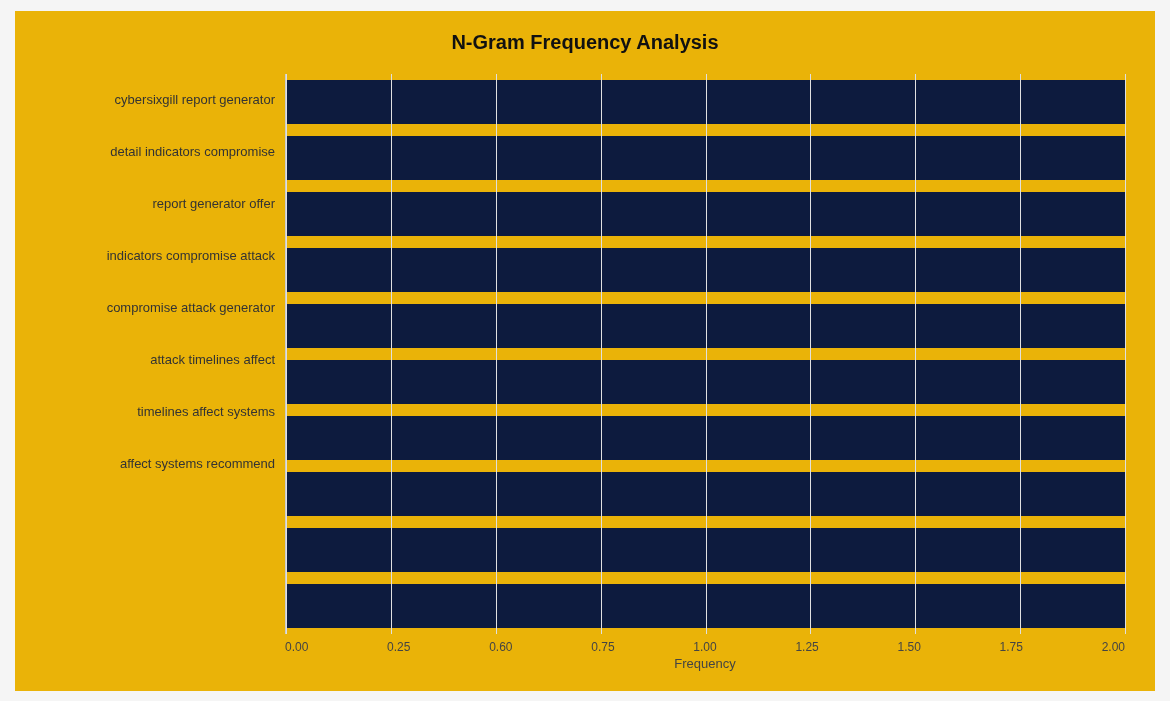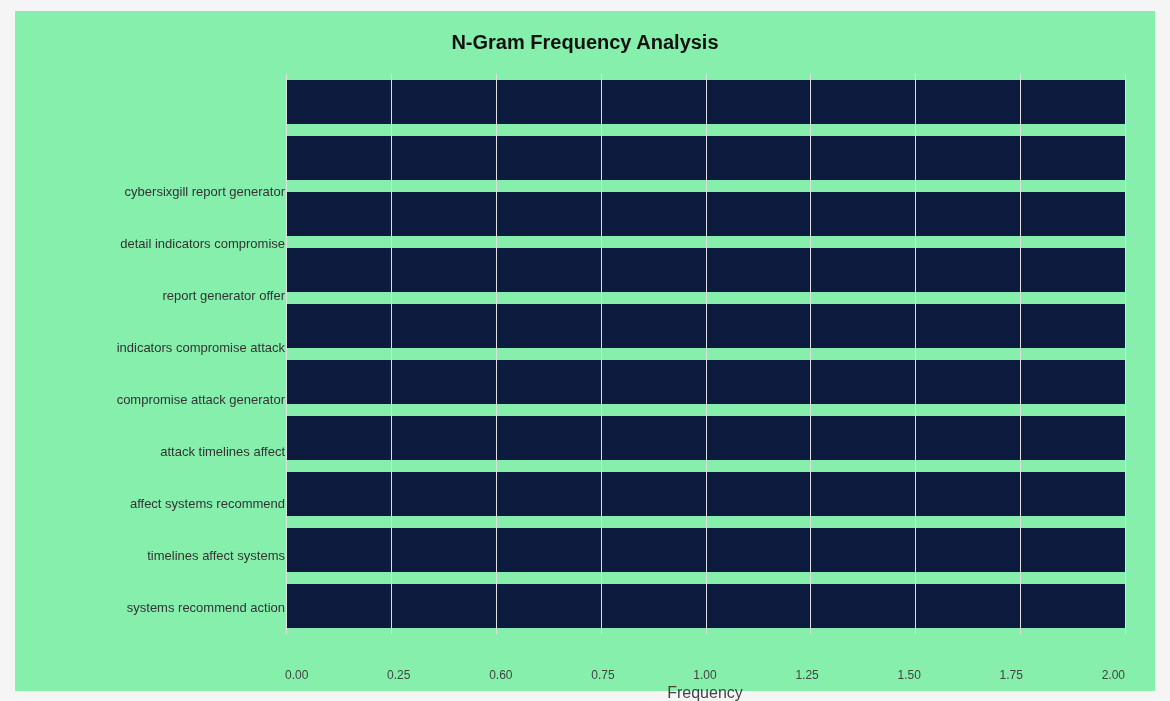--- a/index.html
+++ b/index.html
@@ -6,21 +6,21 @@
     body {
       background: #f5f5f5;
       font-family: Arial, sans-serif;
       width: 1170px;
       height: 701px;
       display: flex;
       align-items: center;
       justify-content: center;
     }
     .chart-container {
-      background: #86efac;
+      background: #eab308;
       width: 1140px;
       height: 680px;
       padding: 20px 30px 60px 30px;
       position: relative;
     }
     .chart-title {
       text-align: center;
       font-size: 20px;
       font-weight: bold;
       margin-bottom: 20px;
@@ -28,21 +28,22 @@
     }
     .chart-area {
       display: flex;
       width: 100%;
       height: 560px;
     }
     .y-axis {
       width: 240px;
       display: flex;
       flex-direction: column;
-      justify-content: flex-end;
+      justify-content: flex-start;
+      padding-right: 10px;
     }
     .y-label {
       font-size: 13px;
       color: #333;
       text-align: right;
       line-height: 1.2;
       display: flex;
       align-items: center;
       justify-content: flex-end;
       height: 52px;
@@ -88,40 +89,38 @@
     }
     .bottom-section {
       position: relative;
       margin-left: 240px;
       height: 50px;
     }
     .x-ticks-row {
       display: flex;
       justify-content: space-between;
       padding-top: 6px;
-      margin-top: 28px;
     }
   </style>
 </head>
 <body>
 
 <div class="chart-container">
   <div class="chart-title">N-Gram Frequency Analysis</div>
 
   <div class="chart-area">
     <div class="y-axis" id="y-axis">
         <div class="y-label">cybersixgill report generator</div>
         <div class="y-label">detail indicators compromise</div>
         <div class="y-label">report generator offer</div>
         <div class="y-label">indicators compromise attack</div>
         <div class="y-label">compromise attack generator</div>
         <div class="y-label">attack timelines affect</div>
+        <div class="y-label">timelines affect systems</div>
         <div class="y-label">affect systems recommend</div>
-        <div class="y-label">timelines affect systems</div>
-        <div class="y-label">systems recommend action</div>
       </div>
     <div class="bars-area" id="bars-area">
       <div class="grid-lines" id="grid-lines">
           <div class="grid-line" style="left: 0%;"></div>
           <div class="grid-line" style="left: 12.5%;"></div>
           <div class="grid-line" style="left: 25%;"></div>
           <div class="grid-line" style="left: 37.5%;"></div>
           <div class="grid-line" style="left: 50%;"></div>
           <div class="grid-line" style="left: 62.5%;"></div>
           <div class="grid-line" style="left: 75%;"></div>
@@ -166,15 +165,15 @@
         <div class="x-tick">0.00</div>
         <div class="x-tick">0.25</div>
         <div class="x-tick">0.60</div>
         <div class="x-tick">0.75</div>
         <div class="x-tick">1.00</div>
         <div class="x-tick">1.25</div>
         <div class="x-tick">1.50</div>
         <div class="x-tick">1.75</div>
         <div class="x-tick">2.00</div>
       </div>
-    <div style="text-align:center; font-size:16px; color:#444; margin-top:2px;">Frequency</div>
+    <div style="text-align:center; font-size:13px; color:#444; margin-top:2px;">Frequency</div>
   </div>
 </div>
 
 </body></html>

